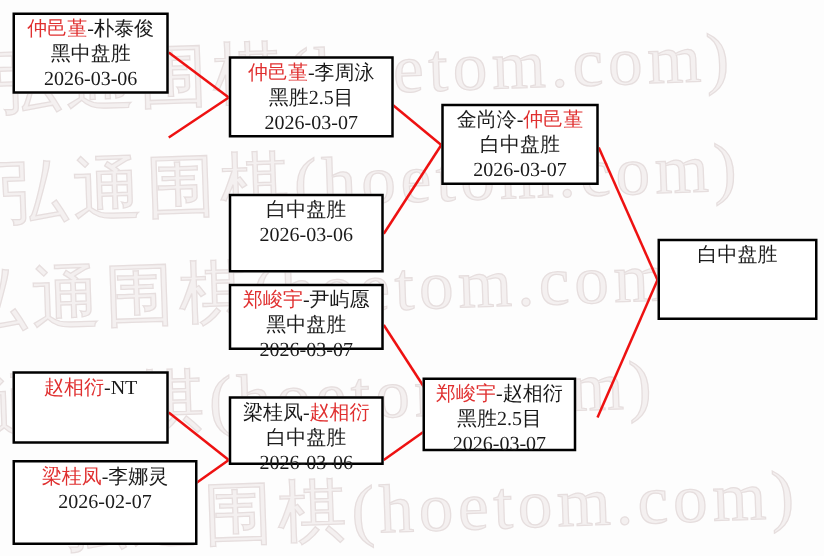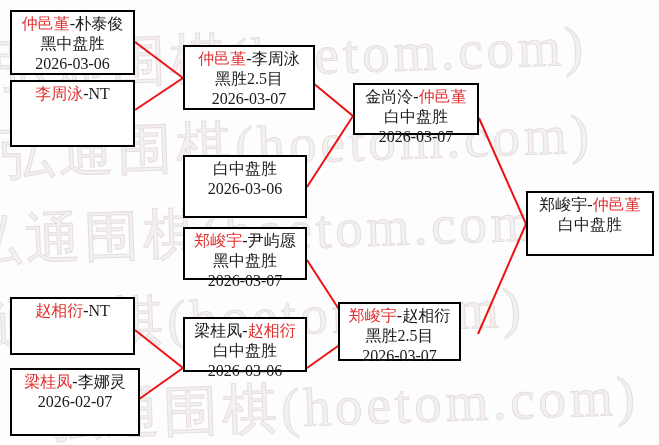--- a/index.html
+++ b/index.html
@@ -71,33 +71,28 @@
       <path d="M478,334 L526,224"></path>
     </g>
   </svg>
 
   <div class="match" style="left:10px;top:10px;width:125px;height:65px">
     <div class="ln"><span></span><span class="win">仲邑堇</span><span>-朴泰俊</span></div>
     <div class="ln">黑中盘胜</div>
     <div class="ln">2026-03-06</div>
   </div>
 
-  <div class="match" style="left:10px;top:80px;width:125px;height:67px">
-    <div class="ln"><span></span><span class="win">李周泳</span><span>-NT</span></div>
-    <div class="ln"></div>
-    <div class="ln"></div>
-  </div>
 
   <div class="match" style="left:10px;top:297px;width:125px;height:58px">
     <div class="ln"><span></span><span class="win">赵相衍</span><span>-NT</span></div>
     <div class="ln"></div>
     <div class="ln"></div>
   </div>
 
-  <div class="match" style="left:10px;top:368px;width:130px;height:68px">
+  <div class="match" style="left:10px;top:368px;width:148px;height:68px">
     <div class="ln"><span></span><span class="win">梁桂凤</span><span>-李娜灵</span></div>
     <div class="ln">2026-02-07</div>
   </div>
 
   <div class="match" style="left:183px;top:45px;width:132px;height:65px">
     <div class="ln"><span></span><span class="win">仲邑堇</span><span>-李周泳</span></div>
     <div class="ln">黑胜2.5目</div>
     <div class="ln">2026-03-07</div>
   </div>
 
@@ -111,30 +106,29 @@
     <div class="ln">黑中盘胜</div>
     <div class="ln">2026-03-07</div>
   </div>
 
   <div class="match" style="left:183px;top:317px;width:124px;height:55px">
     <div class="ln"><span>梁桂凤-</span><span class="win">赵相衍</span><span></span></div>
     <div class="ln">白中盘胜</div>
     <div class="ln">2026-03-06</div>
   </div>
 
-  <div class="match" style="left:353px;top:83px;width:126px;height:52px">
+  <div class="match" style="left:353px;top:83px;width:126px;height:65px">
     <div class="ln"><span>金尚泠-</span><span class="win">仲邑堇</span><span></span></div>
     <div class="ln">白中盘胜</div>
     <div class="ln">2026-03-07</div>
   </div>
 
   <div class="match" style="left:338px;top:302px;width:123px;height:59px">
     <div class="ln"><span></span><span class="win">郑峻宇</span><span>-赵相衍</span></div>
     <div class="ln">黑胜2.5目</div>
     <div class="ln">2026-03-07</div>
   </div>
 
   <div class="match" style="left:526px;top:191px;width:128px;height:65px">
-    <div class="ln"><span>郑峻宇-</span><span class="win">仲邑堇</span><span></span></div>
     <div class="ln">白中盘胜</div>
   </div>
 
 </div>
 
 </body></html>

